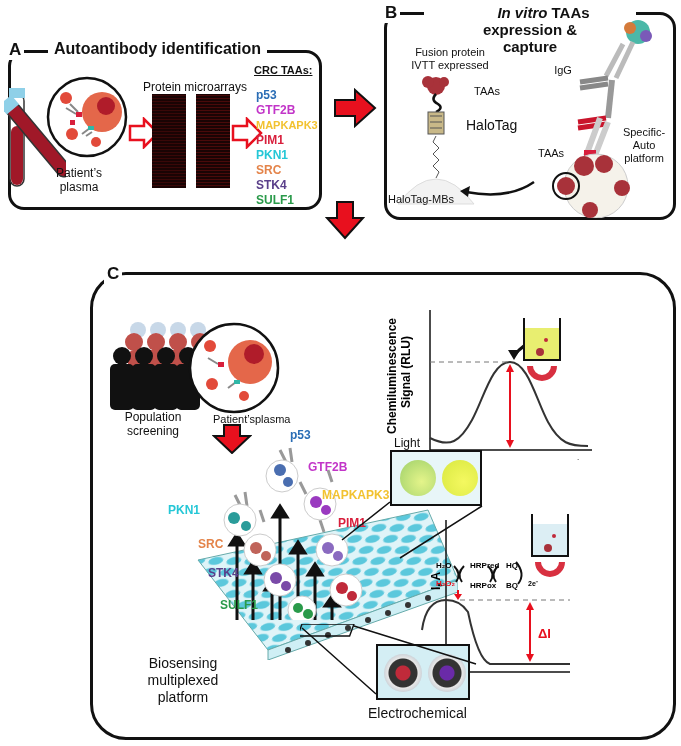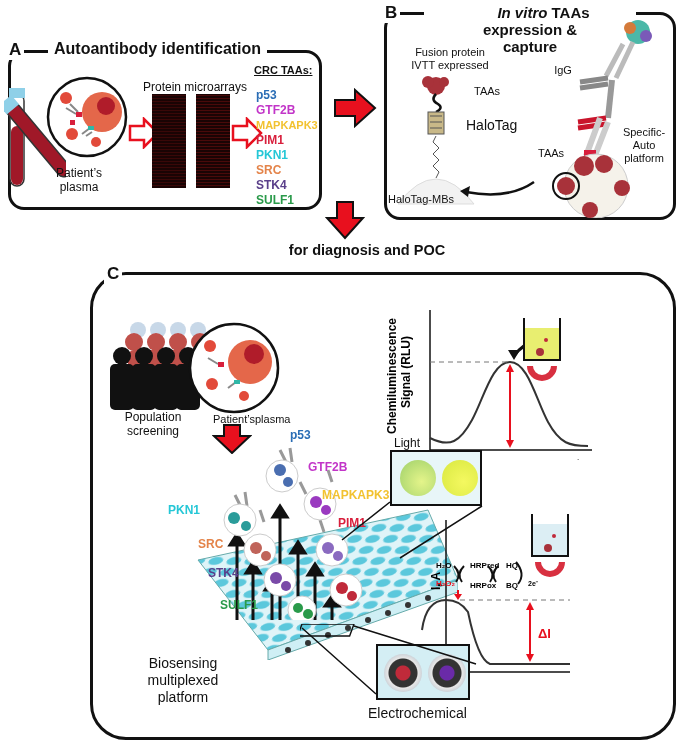--- a/index.html
+++ b/index.html
@@ -134,21 +134,20 @@
 </div>
 <div class="lbl abs" style="left:538px;top:146px;font-size:11px;">TAAs</div>
 
 <svg class="abs" style="left:325px;top:200px;" width="40" height="40">
   <path d="M12 2 H28 V18 H38 L20 38 L2 18 H12 Z" fill="#e8101e" stroke="#111" stroke-width="2"></path>
 </svg>
 
 <div class="panel" style="left:90px;top:272px;width:586px;height:468px;border-radius:36px;"></div>
 <div class="letter" style="left:104px;top:264px;">C</div>
 <div class="panel-title" style="left:216px;top:242px;width:290px;font-size:14.5px;line-height:17px;">
-  <div>for diagnosis and POC</div>
 </div>
 
 <svg class="abs" style="left:108px;top:322px;" width="130" height="90">
   <g fill="#c8d8e8">
       <circle cx="30" cy="8" r="8"></circle>
       <circle cx="50" cy="8" r="8"></circle>
       <circle cx="70" cy="8" r="8"></circle>
       <circle cx="90" cy="8" r="8"></circle>
     </g>
   <g fill="#c0504a">

